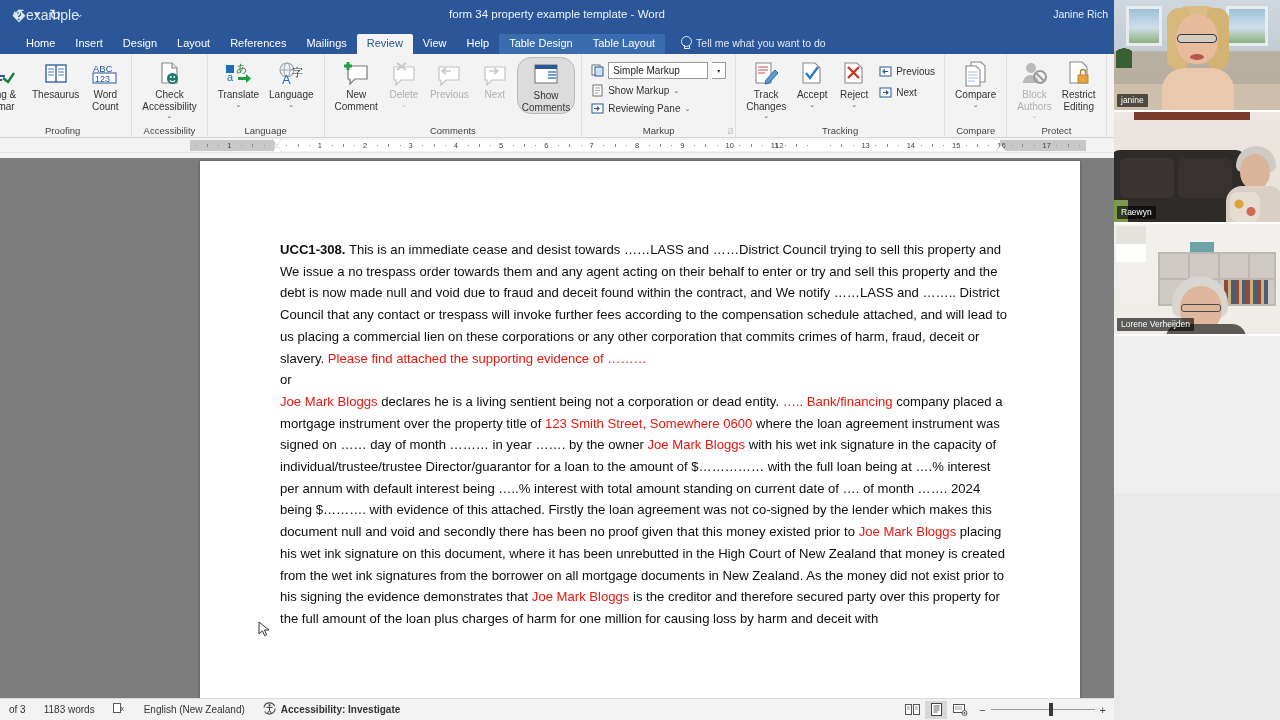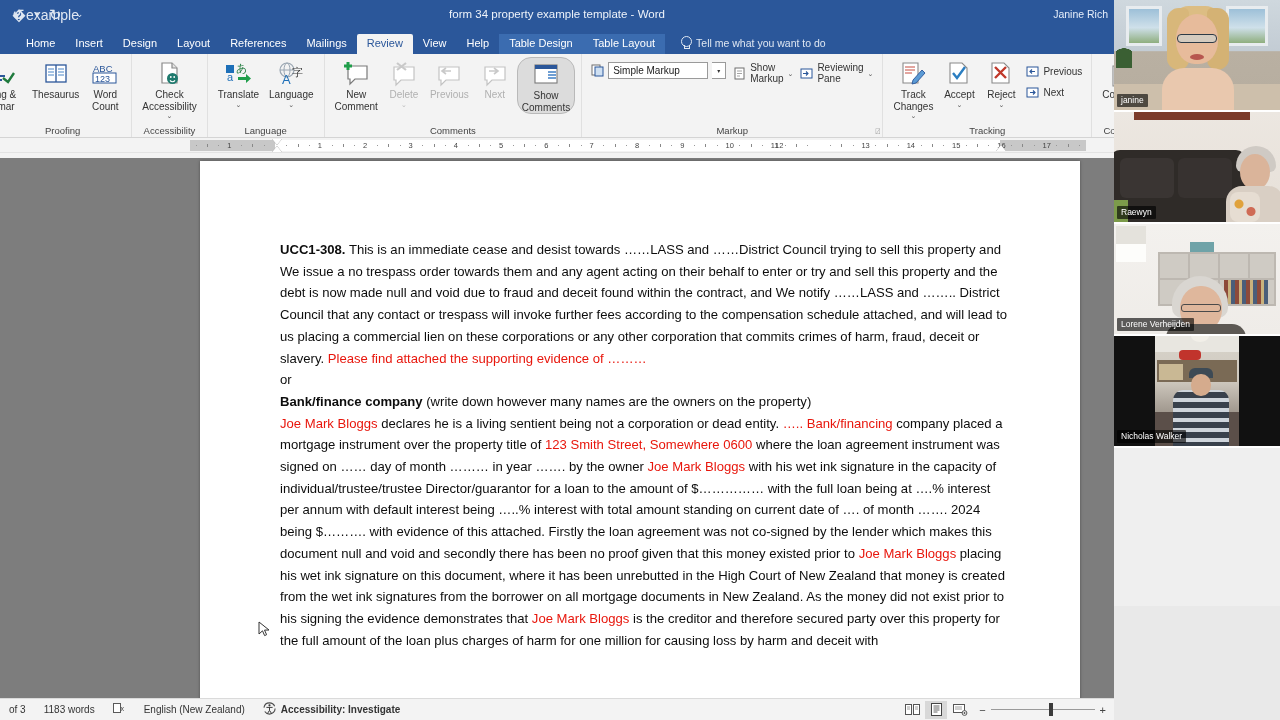--- a/index.html
+++ b/index.html
@@ -349,21 +349,21 @@
               </svg>
           </span>
           <span class="lbl" style="white-space:pre-line;">Show
 Comments</span>
         </div>
       </div>
       <div class="rgroup-label">Comments</div>
     </div>
 
     <div class="rgroup" style="justify-content:flex-start;">
-      <div class="rgroup-items" style="flex-direction:row; align-items:flex-start; gap:1px; padding-top:3px;">
+      <div class="rgroup-items" style="flex-direction:column; align-items:flex-start; gap:1px; padding-top:3px;">
         <div class="smallrow">
           <span class="si">
             <svg width="13" height="13" viewBox="0 0 13 13">
                 <rect x="1" y="1" width="8" height="10" fill="#fff" stroke="#6f6f6f" stroke-width="1"></rect>
                 <rect x="4" y="3" width="8" height="9" fill="#cfe0f2" stroke="#2b579a" stroke-width="1"></rect>
               </svg>
           </span>
           <span class="markup-select">
             <span class="sel-box">Simple Markup</span>
             <span class="sel-arrow">▾</span>
@@ -611,21 +611,20 @@
     <div class="indent-top"></div>
     <div class="indent-bot"></div>
     <div class="rmargin-mark"></div>
   </div>
 
   <div class="doc-area">
     <div class="page">
       <div class="doc-body" id="doc-body">
           <p><span class="bold">UCC1-308.</span><span> This is an immediate cease and desist towards ……LASS and ……District Council trying to sell this property and We issue a no trespass order towards them and any agent acting on their behalf to enter or try and sell this property and the debt is now made null and void </span><span class="squig">due  to</span><span> fraud and deceit found within the contract, and We notify ……LASS and …….. District Council that any contact or trespass will invoke further fees according to the compensation schedule attached, and will lead to us placing a commercial lien on these corporations or any other corporation that commits crimes of harm, fraud, </span><span class="squig">deceit</span><span> or slavery. </span><span class="red">Please find attached the supporting evidence of ………</span></p>
           <p><span>or</span></p>
-          <p><span class="bold">Bank/finance company</span><span> (write down however many names are the owners on the property)</span></p>
           <p><span class="red">Joe Mark Bloggs</span><span> declares he is a living sentient being not a corporation or dead entity. </span><span class="red">….. Bank/financing</span><span> company placed a mortgage instrument over the property title of </span><span class="red">123 Smith Street, Somewhere 0600</span><span> where the loan agreement instrument was signed on …… day of month ……… in year </span><span class="squig">…….</span><span> by the owner </span><span class="red">Joe Mark Bloggs</span><span> with his wet ink signature in the capacity of individual/trustee/trustee Director/</span><span class="squig">guarantor</span><span> </span><span class="squig">for</span><span> a loan to the amount of $…………… with the full loan being at ….% interest per annum with default interest being …..% interest with total amount standing on current date of …. of month ……. 2024 being $………. with evidence of this attached. </span><span class="squig">Firstly</span><span> the loan agreement was not co-signed by the lender which makes this document null and void and secondly there has been no proof given that this money existed prior to </span><span class="red">Joe Mark Bloggs</span><span> placing his wet ink signature on this document, where it has been unrebutted in the High Court of New Zealand that money is created from the wet ink signatures from the borrower on all mortgage documents in New Zealand. As the money did not exist prior to his signing the evidence demonstrates that </span><span class="red">Joe Mark Bloggs</span><span> is the creditor and therefore secured party over this property for the full amount of the loan plus charges of harm for one million for causing loss by harm and deceit with</span></p>
         </div>
     </div>
     <svg class="cursor-ptr" viewBox="0 0 14 16">
       <path d="M1 1 L1 13 L4.5 9.8 L6.6 14.6 L8.6 13.7 L6.5 9.1 L11 9 Z" fill="none" stroke="#333" stroke-width="1"></path>
     </svg>
   </div>
 
   <div class="statusbar">
     <div class="sb-item">of 3</div>
@@ -743,31 +742,15 @@
       <div class="books"></div>
       <div class="hair"></div>
         <div class="head"></div>
         <div class="glasses"></div>
         <div class="body"></div>
     </div>
     <span class="name">Lorene Verheijden</span>
   </div>
 
 
-  <div class="tile t5">
-    <div class="scene">
-      <div class="inner">
-        <div class="ceiling"></div>
-          <div class="lamp"></div>
-          <div class="red"></div>
-        <div class="shelf"></div>
-          <div class="box"></div>
-        <div class="seat"></div>
-          <div class="body"></div>
-          <div class="cap"></div>
-          <div class="head"></div>
-      </div>
-    </div>
-    <span class="name">Nicholas Walker</span>
-  </div>
 
   <div class="panel-filler" style="height:158px;"></div>
 </div>
 
 </body></html>

